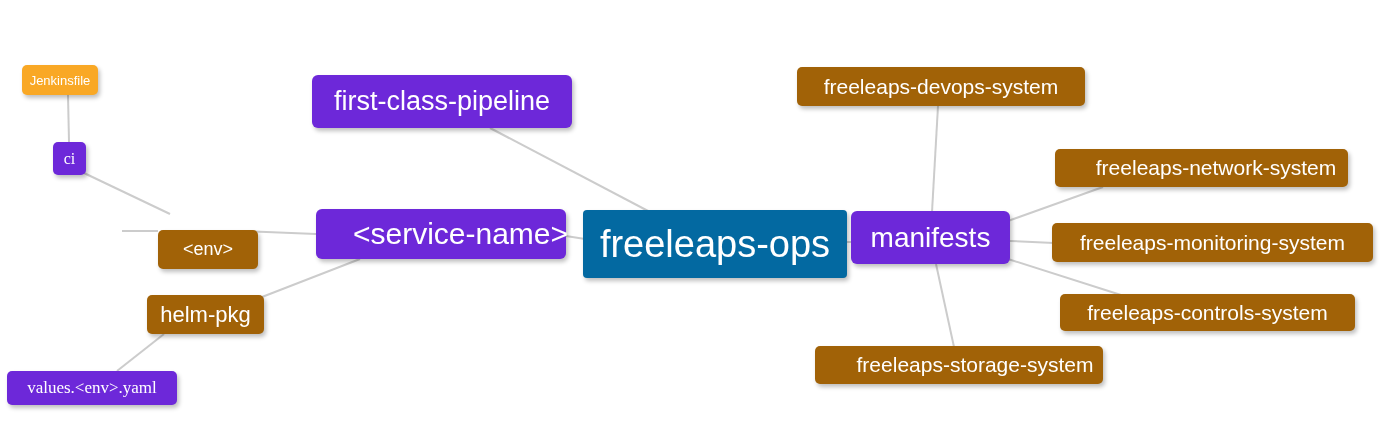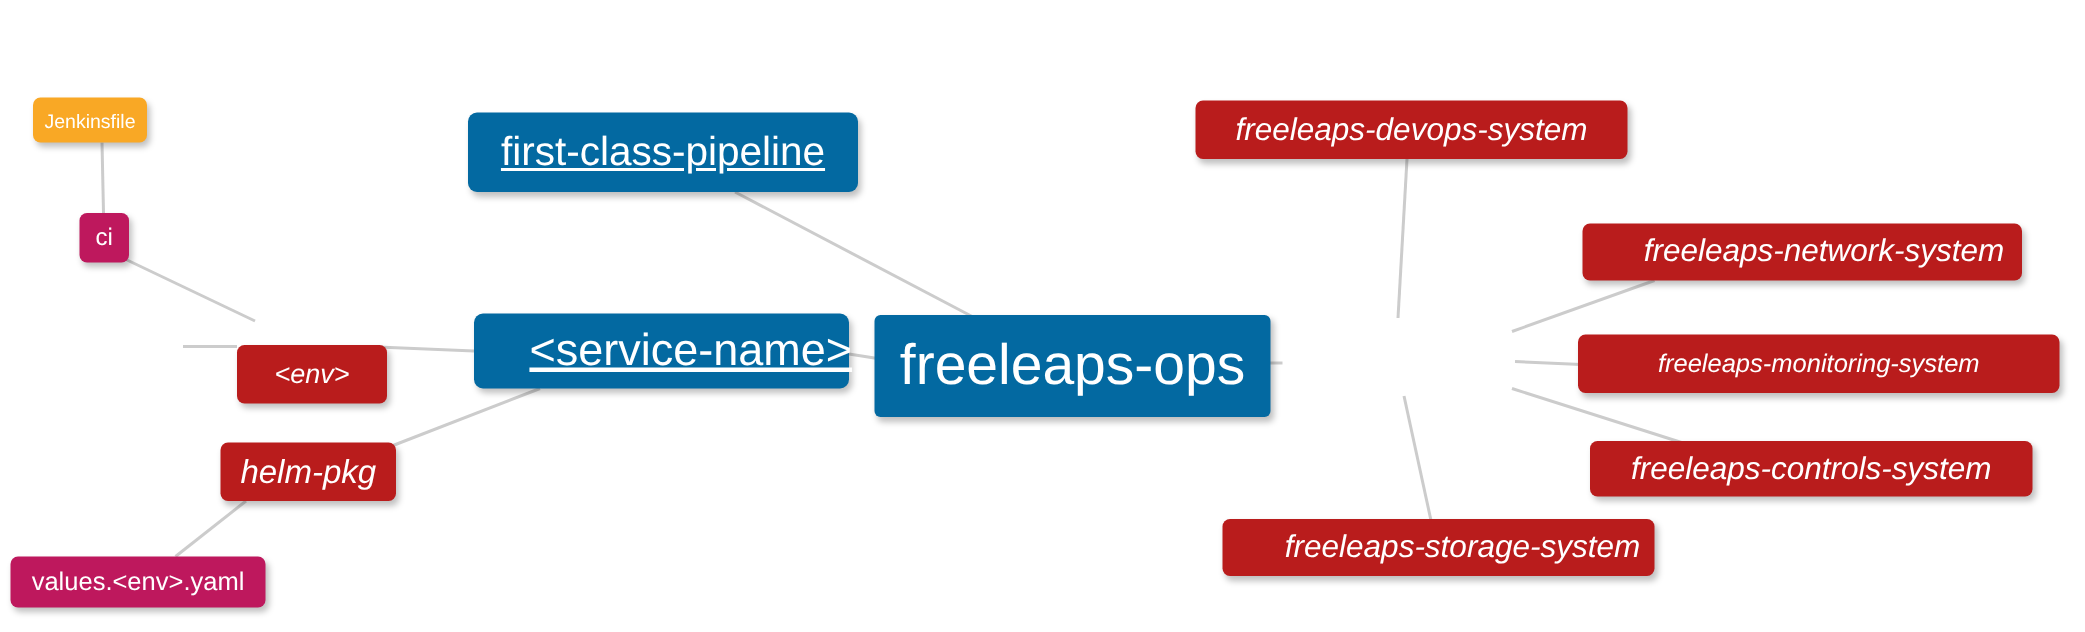--- a/index.html
+++ b/index.html
@@ -27,24 +27,24 @@
     justify-content: center;
     color: #ffffff;
     border-radius: 5px;
     box-shadow: 2px 3px 4px rgba(0,0,0,0.25);
     white-space: nowrap;
     box-sizing: border-box;
     cursor: default;
     user-select: none;
   }
   .c-root   { background: #0369a1; border-radius: 4px; }
-  .c-blue   { background: #0369a1; border-radius: 6px; text-decoration: underline; }
-  .c-green  { background: #b91c1c; font-style: italic; }
+  .c-blue   { background: #6d28d9; border-radius: 6px; }
+  .c-green  { background: #a16207; }
   .c-orange { background: #f9a825; }
-  .c-red    { background: #be185d; }
+  .c-red    { background: #6d28d9; font-family: Liberation Serif, serif; }
 </style>
 </head>
 <body>
 
 <div id="canvas">
 
   <svg id="edges" viewBox="0 0 1390 421" xmlns="http://www.w3.org/2000/svg">
     <line x1="68" y1="57" x2="69" y2="104"></line>
     <line x1="84" y1="135" x2="170" y2="176"></line>
     <line x1="122" y1="193" x2="158" y2="193"></line>
@@ -71,24 +71,25 @@
   <div class="node c-green" style="left:147px; top:257px; width:117px; height:39px; font-size:22px;">helm-pkg</div>
 
   <div class="node c-red" style="left:7px; top:333px; width:170px; height:34px; font-size:17px;">values.&lt;env&gt;.yaml</div>
 
   <div class="node c-blue" style="left:312px; top:37px; width:260px; height:53px; font-size:27px;">first-class-pipeline</div>
 
   <div class="node c-blue" style="left:316px; top:171px; width:250px; height:50px; font-size:30px;padding-left:39px;">&lt;service-name&gt;</div>
 
   <div class="node c-root" style="left:583px; top:172px; width:264px; height:68px; font-size:38px;">freeleaps-ops</div>
 
+  <div class="node c-blue" style="left:851px; top:173px; width:159px; height:53px; font-size:28px;">manifests</div>
 
   <div class="node c-green" style="left:797px; top:29px; width:288px; height:39px; font-size:21px;">freeleaps-devops-system</div>
 
   <div class="node c-green" style="left:1055px; top:111px; width:293px; height:38px; font-size:21px;padding-left:29px;">freeleaps-network-system</div>
 
-  <div class="node c-green" style="left:1052px; top:185px; width:321px; height:39px; font-size:17px;">freeleaps-monitoring-system</div>
+  <div class="node c-green" style="left:1052px; top:185px; width:321px; height:39px; font-size:21px;">freeleaps-monitoring-system</div>
 
   <div class="node c-green" style="left:1060px; top:256px; width:295px; height:37px; font-size:21px;">freeleaps-controls-system</div>
 
   <div class="node c-green" style="left:815px; top:308px; width:288px; height:38px; font-size:21px;padding-left:32px;">freeleaps-storage-system</div>
 
 </div>
 
 </body></html>

